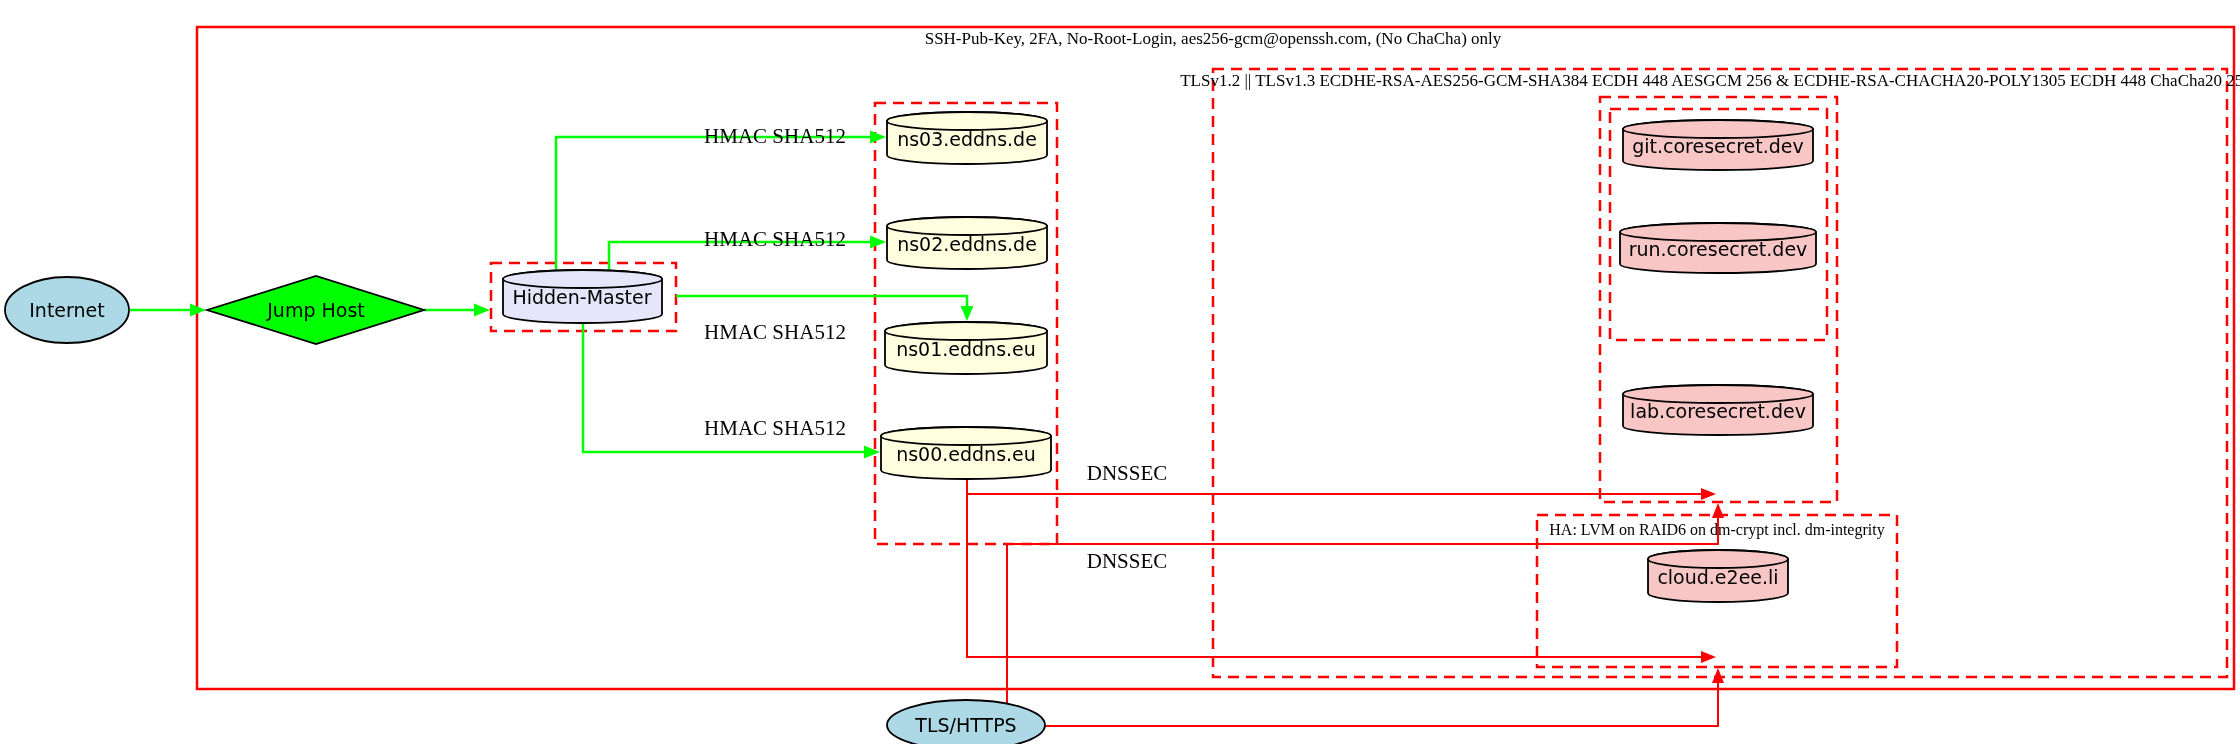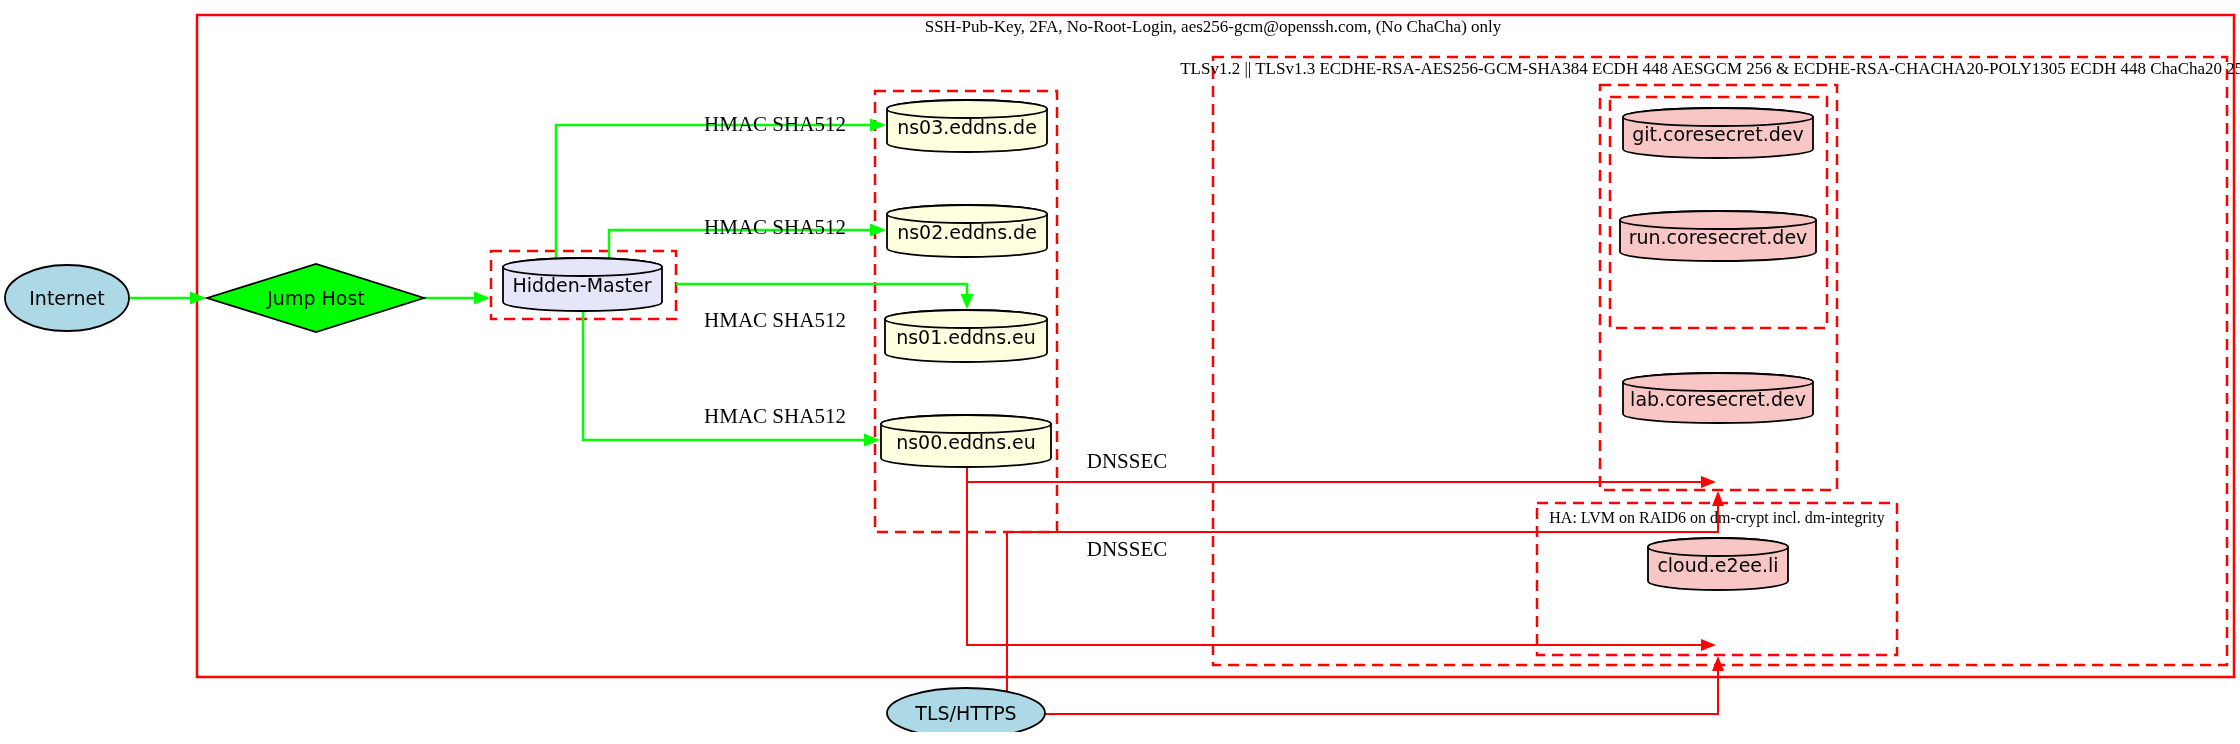--- a/index.html
+++ b/index.html
@@ -1,16 +1,16 @@
 <!DOCTYPE html>
 <html><head>
 <meta charset="utf-8">
 <style>
   html,body{margin:0;padding:0;background:#ffffff;}
-  .stage{width:2240px;height:732px;position:relative;background:#ffffff;}
+  .stage{width:2240px;height:732px;position:relative;background:#ffffff;margin-top:12px;}
   svg{display:block;}
   text{font-family:"DejaVu Sans","Liberation Sans",sans-serif;fill:#000000;}
   .nodelabel{font-size:19px;}
   .edgelabel{font-family:"Liberation Serif","DejaVu Serif",serif;font-size:21px;}
   .clusterlabel{font-family:"Liberation Serif","DejaVu Serif",serif;font-size:16px;}
   .clusterlabel.big{font-size:17px;}
 </style>
 </head>
 <body>
 

